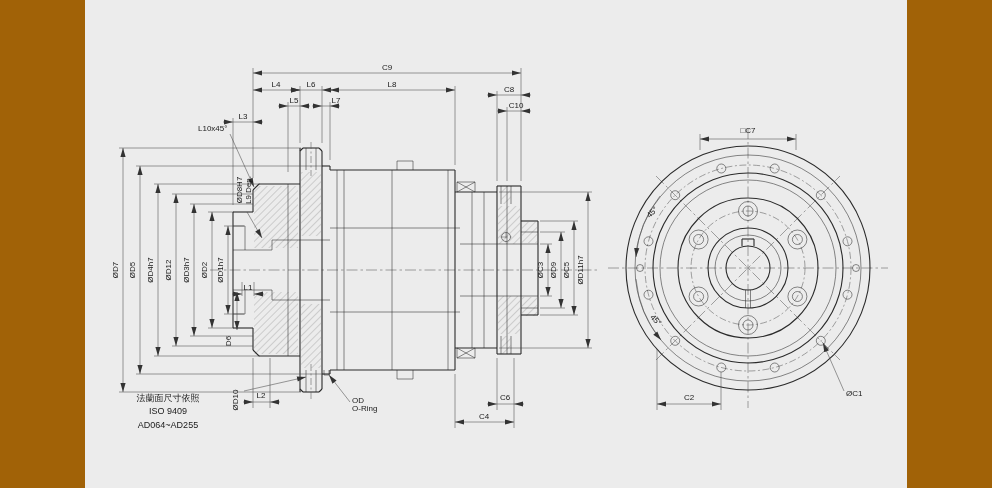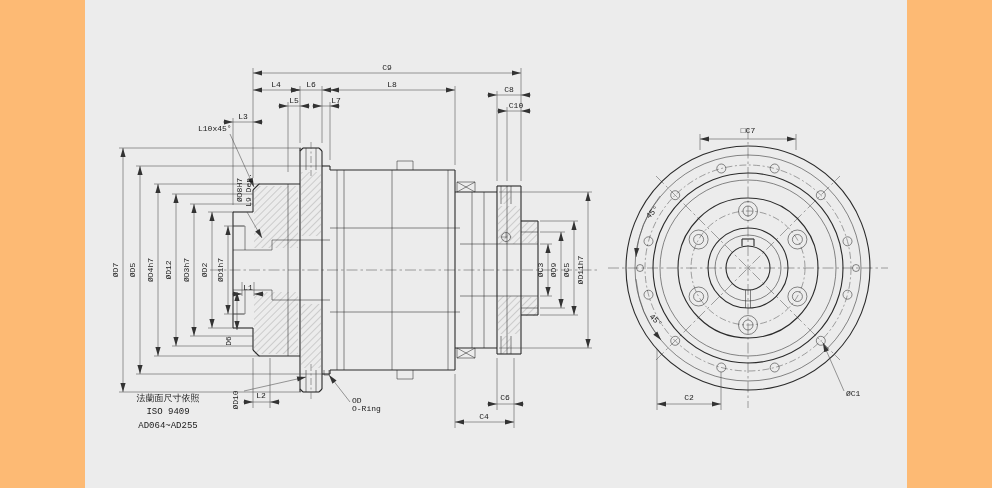--- a/index.html
+++ b/index.html
@@ -1,17 +1,17 @@
 <!DOCTYPE html>
 <html><head>
 <meta charset="utf-8">
 <style>
   html,body { margin:0; padding:0; background:#ffffff; }
-  .canvas { position:relative; width:992px; height:488px; background:#fdba74; overflow:hidden;
-            font-family:Liberation Mono, monospace; }
+  .canvas { position:relative; width:992px; height:488px; background:#a16207; overflow:hidden;
+            font-family:Liberation Sans, sans-serif; }
   svg { position:absolute; left:0; top:0; }
   .o  { fill:none; stroke:#2b2b2b; stroke-width:1.1; stroke-linejoin:miter; }
   .t  { fill:none; stroke:#2b2b2b; stroke-width:0.55; }
   .d  { fill:none; stroke:#4a4a4a; stroke-width:0.55; }
   .cl { fill:none; stroke:#5a5a5a; stroke-width:0.55; stroke-dasharray:11 3 2.5 3; }
   .clf{ fill:none; stroke:#5a5a5a; stroke-width:0.55; stroke-dasharray:7 2.5 2 2.5; }
   .h  { fill:url(#hatch); stroke:none; }
   .lbl { font-size:8px; fill:#1a1a1a; }
   .note { font-size:9px; fill:#1a1a1a; }
 </style>

